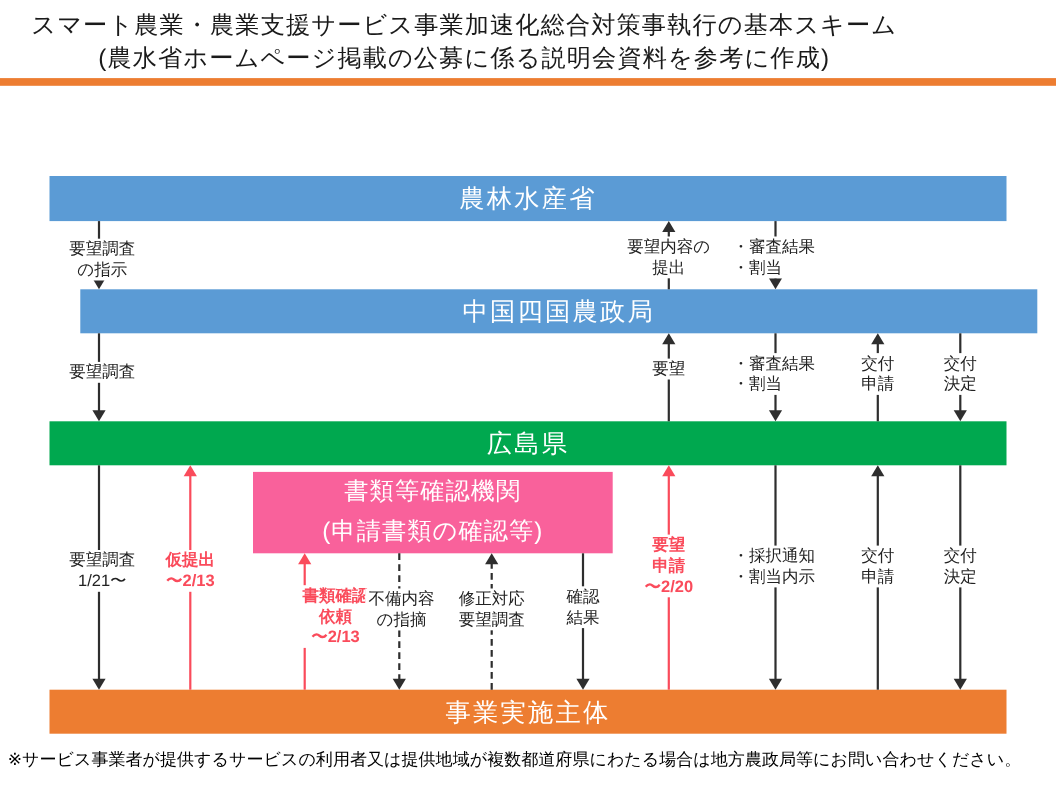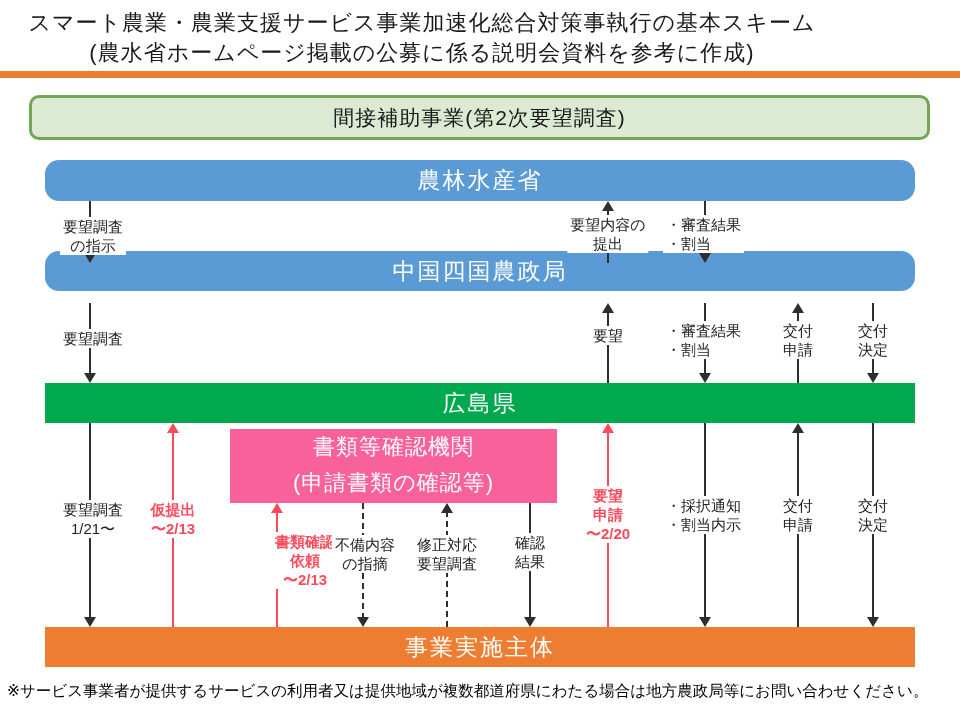--- a/index.html
+++ b/index.html
@@ -15,21 +15,21 @@
   .banner{
     position:absolute;left:29px;top:95px;width:895px;height:39px;
     background:var(--banner_fill);border:3px solid var(--banner_border);border-radius:10px;
     text-align:center;font-size:21px;line-height:39px;color:#1a1a1a;letter-spacing:1px;
   }
   .bar{
     position:absolute;left:45px;width:870px;height:40px;z-index:1;
     color:#fff;text-align:center;font-size:23px;letter-spacing:2px;
     display:flex;align-items:center;justify-content:center;
   }
-  .bar.blue{background:var(--bar_blue);border-radius:14px;}
+  .bar.blue{background:var(--bar_blue);}
   .bar.green{background:var(--bar_green);}
   .bar.orange{background:var(--accent_orange);}
   .checker{
     position:absolute;left:230px;top:429px;width:327px;height:74px;z-index:2;
     background:var(--box_pink);color:#fff;text-align:center;
     font-size:22px;line-height:36px;white-space:pre-line;letter-spacing:1px;
   }
   .arrow{position:absolute;width:12px;z-index:2;}
   .arrow.black{color:var(--line_black);}
   .arrow.red{color:var(--red);}
@@ -55,24 +55,23 @@
 </style>
 </head>
 <body>
 
 <div id="stage">
 
   <div class="title">スマート農業・農業支援サービス事業加速化総合対策事執行の基本スキーム
 (農水省ホームページ掲載の公募に係る説明会資料を参考に作成)</div>
   <div class="rule"></div>
 
-  <div class="banner">間接補助事業(第2次要望調査)</div>
 
   <div class="bar blue" style="top:160px;height:41px;">農林水産省</div>
-  <div class="bar blue" style="top:251px;">中国四国農政局</div>
+  <div class="bar blue" style="top:263px;margin-left:28px;">中国四国農政局</div>
   <div class="bar green" style="top:383px;">広島県</div>
   <div class="bar orange" style="top:627px;">事業実施主体</div>
 
   <div class="checker">書類等確認機関
 (申請書類の確認等)</div>
 
   <div class="arrow black down" style="left:84px;top:201px;height:62px;">
     <span class="line"></span>
     <span class="head"></span>
   </div>

